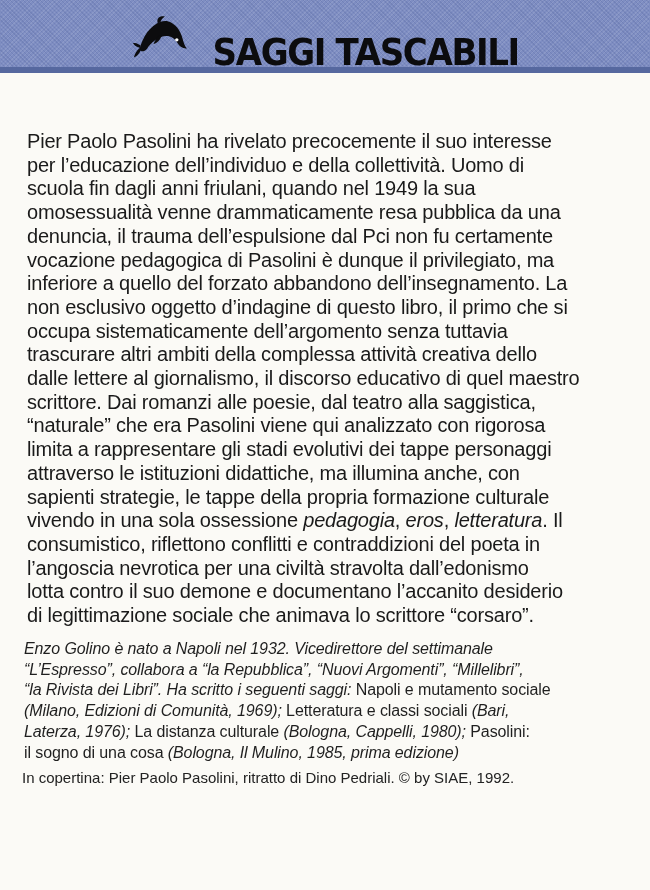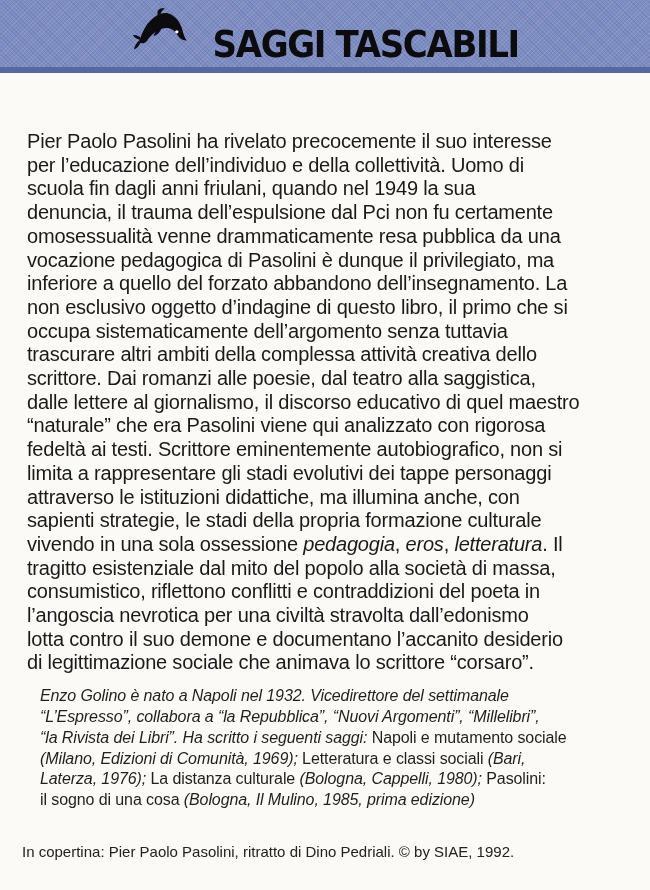--- a/index.html
+++ b/index.html
@@ -19,21 +19,21 @@
     position: relative;
     height: 67px;
     background-color: var(--band, #7e8dc2);
     background-image:
       repeating-linear-gradient(45deg, rgba(40,58,120,.14) 0 1px, transparent 1px 3px),
       repeating-linear-gradient(-45deg, rgba(255,255,255,.10) 0 1px, transparent 1px 3px);
     border-bottom: 6px solid var(--band-edge, #56689f);
   }
   .brand {
     position: absolute;
-    bottom: 8px;
+    bottom: 0;
     left: 50%;
     transform: translateX(calc(-50% + 14px));
     display: flex;
     align-items: flex-end;
     gap: 22px;
     white-space: nowrap;
   }
   .dolphin {
     display: block;
     margin-bottom: 9px;
@@ -58,28 +58,28 @@
   .tline { white-space: pre; }
   .it { font-style: italic; }
   .blurb {
     margin: 0 0 8px 3px;
     font-size: 20px;
     line-height: 23.7px;
     letter-spacing: -0.2px;
     color: #1a1a1a;
   }
   .bio {
-    margin: 11px 0 0 16px;
+    margin: 11px 0 0 0;
     font-size: 16px;
     line-height: 20.8px;
     letter-spacing: -0.1px;
     color: #1f1f1f;
   }
   .colophon {
-    margin: 31px 0 0 -2px;
+    margin: 4px 0 0 -2px;
     font-size: 15px;
     line-height: 19px;
     color: #222222;
   }
 </style>
 </head>
 <body>
 
 <div class="page">
 
@@ -99,36 +99,34 @@
       </span>
       <span class="brand-text">SAGGI TASCABILI</span>
     </div>
   </header>
 
   <main class="content">
     <div class="blurb">
         <div class="tline"><span>Pier Paolo Pasolini ha rivelato precocemente il suo interesse</span></div>
         <div class="tline"><span>per l’educazione dell’individuo e della collettività. Uomo di</span></div>
         <div class="tline"><span>scuola fin dagli anni friulani, quando nel 1949 la sua</span></div>
+        <div class="tline"><span>omosessualità venne drammaticamente resa pubblica da una</span></div>
         <div class="tline"><span>denuncia, il trauma dell’espulsione dal Pci non fu certamente</span></div>
-        <div class="tline"><span>omosessualità venne drammaticamente resa pubblica da una</span></div>
         <div class="tline"><span>vocazione pedagogica di Pasolini è dunque il privilegiato, ma</span></div>
         <div class="tline"><span>inferiore a quello del forzato abbandono dell’insegnamento. La</span></div>
         <div class="tline"><span>non esclusivo oggetto d’indagine di questo libro, il primo che si</span></div>
         <div class="tline"><span>occupa sistematicamente dell’argomento senza tuttavia</span></div>
         <div class="tline"><span>trascurare altri ambiti della complessa attività creativa dello</span></div>
+        <div class="tline"><span>dalle lettere al giornalismo, il discorso educativo di quel maestro</span></div>
         <div class="tline"><span>scrittore. Dai romanzi alle poesie, dal teatro alla saggistica,</span></div>
-        <div class="tline"><span>dalle lettere al giornalismo, il discorso educativo di quel maestro</span></div>
         <div class="tline"><span>“naturale” che era Pasolini viene qui analizzato con rigorosa</span></div>
-        <div class="tline"><span>fedeltà ai testi. Scrittore eminentemente autobiografico, non si</span></div>
         <div class="tline"><span>limita a rappresentare gli stadi evolutivi dei tappe personaggi</span></div>
         <div class="tline"><span>attraverso le istituzioni didattiche, ma illumina anche, con</span></div>
-        <div class="tline"><span>sapienti strategie, le stadi della propria formazione culturale</span></div>
+        <div class="tline"><span>sapienti strategie, le tappe della propria formazione culturale</span></div>
         <div class="tline"><span>vivendo in una sola ossessione </span><span class="it">pedagogia</span><span>, </span><span class="it">eros</span><span>, </span><span class="it">letteratura</span><span>. Il</span></div>
-        <div class="tline"><span>tragitto esistenziale dal mito del popolo alla società di massa,</span></div>
         <div class="tline"><span>consumistico, riflettono conflitti e contraddizioni del poeta in</span></div>
         <div class="tline"><span>l’angoscia nevrotica per una civiltà stravolta dall’edonismo</span></div>
         <div class="tline"><span>lotta contro il suo demone e documentano l’accanito desiderio</span></div>
         <div class="tline"><span>di legittimazione sociale che animava lo scrittore “corsaro”.</span></div>
       </div>
     <div class="bio">
         <div class="tline"><span class="it">Enzo Golino è nato a Napoli nel 1932. Vicedirettore del settimanale</span></div>
         <div class="tline"><span class="it">“L’Espresso”, collabora a “la Repubblica”, “Nuovi Argomenti”, “Millelibri”,</span></div>
         <div class="tline"><span class="it">“la Rivista dei Libri”. Ha scritto i seguenti saggi: </span><span>Napoli e mutamento sociale</span></div>
         <div class="tline"><span class="it">(Milano, Edizioni di Comunità, 1969); </span><span>Letteratura e classi sociali </span><span class="it">(Bari,</span></div>

